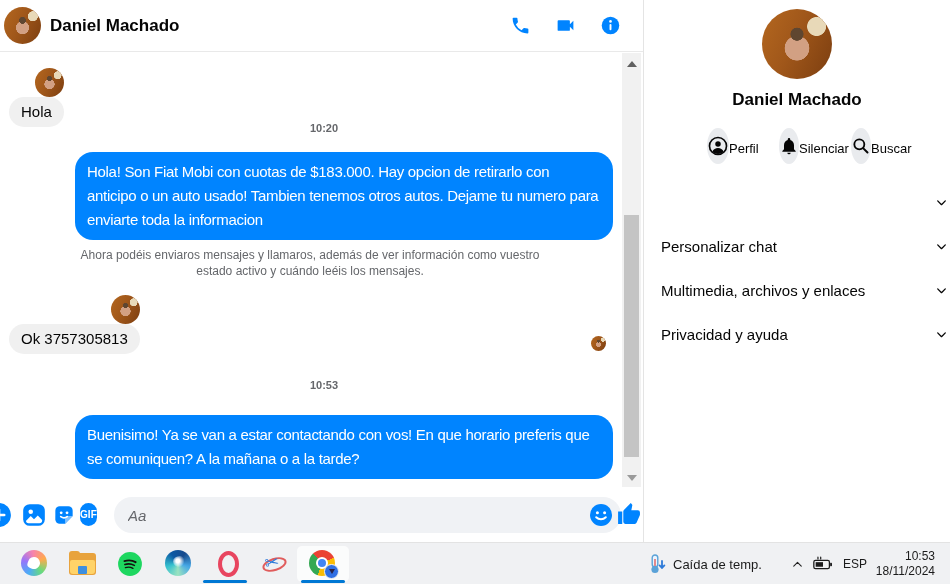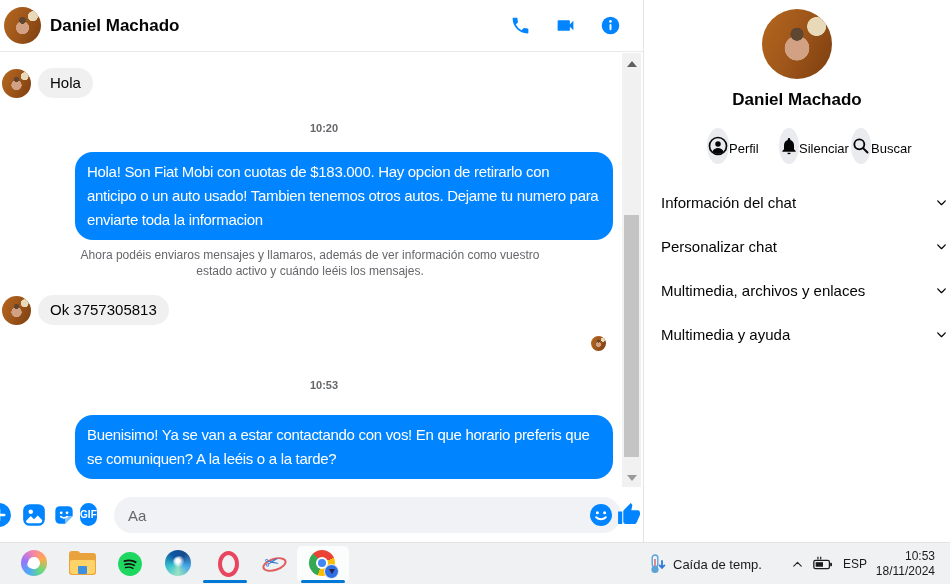--- a/index.html
+++ b/index.html
@@ -17,39 +17,39 @@
       radial-gradient(circle at 50% 56%, #d2a083 23%, rgba(0,0,0,0) 24%),
       radial-gradient(circle at 78% 25%, #e8d9b8 12%, rgba(0,0,0,0) 13%),
       linear-gradient(115deg, #b4671f 0%, #a0571a 45%, #7c3e10 100%);
     width:100%; height:100%;
   }
   #hdr-title { position:absolute; left:50px; top:16px; font-size:17px; font-weight:700; color:#050505; }
   .hdr-icons { position:absolute; right:22px; top:15px; display:flex; gap:24px; align-items:center; }
   .hdr-icon { width:21px; height:21px; cursor:pointer; }
 
   
-  .row-in { position:absolute; display:flex; align-items:flex-end; }
+  .row-in { position:absolute; display:flex; align-items:flex-end;flex-direction:column; }
   .mini-avatar { width:29px; height:29px; border-radius:50%; overflow:hidden; flex:0 0 29px; }
   .bubble-in { margin-left:7px; background:#f0f0f0; color:#050505; font-size:15px; padding:6px 12px 7px; border-radius:18px; white-space:nowrap; }
   .bubble-out { position:absolute; left:75px; width:538px; background:#0084ff; color:#ffffff; font-size:15px; line-height:24px; letter-spacing:-0.3px; padding:8px 12px; border-radius:18px; }
   .ts { position:absolute; left:0; width:620px; text-align:center; font-size:11px; font-weight:600; color:#65676b;padding-left:28px; }
   #system-note { position:absolute; left:80px; top:247px; width:460px; text-align:center; font-size:12px; line-height:16px; color:#65676b; }
   #read-receipt { position:absolute; left:591px; top:336px; width:15px; height:15px; border-radius:50%; overflow:hidden; }
 
   
   #chat-scrollbar { position:absolute; left:622px; top:53px; width:19px; height:434px; background:#f1f1f1; }
   .sb-arrow-up { position:absolute; left:5px; top:8px; width:0; height:0; border-left:5px solid transparent; border-right:5px solid transparent; border-bottom:6px solid #606060; }
   .sb-arrow-down { position:absolute; left:5px; bottom:6px; width:0; height:0; border-left:5px solid transparent; border-right:5px solid transparent; border-top:6px solid #9a9a9a; }
   #sb-thumb { position:absolute; left:2px; top:162px; width:15px; height:242px; background:#c4c4c4; }
 
   
   #composer { position:absolute; left:0; top:496px; width:643px; height:38px; }
   .comp-icon { position:absolute; top:6px; width:26px; height:26px; cursor:pointer; }
   .gif-badge { position:absolute; top:7px; left:80px; width:17px; height:23px; background:#0084ff; border-radius:11px; color:#fff; font-size:10px; font-weight:700; display:flex; align-items:center; justify-content:center; cursor:pointer; letter-spacing:0.2px; }
-  #msg-input { position:absolute; left:114px; top:1px; width:507px; height:36px; background:#f0f2f5; border:none; border-radius:18px; padding:0 40px 0 14px; font-size:15px; font-family:"Liberation Sans",sans-serif; color:#050505; outline:none; }
+  #msg-input { position:absolute; left:114px; top:1px; width:507px; height:36px; background:#f0f2f5; border:none; border-radius:18px; padding:0 40px 0 14px; font-size:15px; font-family:"Liberation Sans",sans-serif; color:#050505; outline:none;font-style:italic; }
   #msg-input::placeholder { color:#65676b; }
   #emoji-btn { position:absolute; left:589px; top:7px; width:24px; height:24px; cursor:pointer; }
   #like-btn { position:absolute; left:616px; top:6px; width:25px; height:25px; cursor:pointer; }
 
   #pane-divider { position:absolute; left:643px; top:0; width:1px; height:542px; background:#e4e4e4; }
 
   
   #sidebar { position:absolute; left:644px; top:0; width:306px; height:542px; background:#fff; }
   #sb-avatar { margin:9px auto 0; width:70px; height:70px; border-radius:50%; overflow:hidden; }
   #sb-name { margin-top:11px; text-align:center; font-size:17px; font-weight:600; color:#050505; }
@@ -145,21 +145,21 @@
         </div>
       <div class="bubble-in">Ok 3757305813</div>
     </div>
 
     <div id="read-receipt">
         <div class="photo"></div>
       </div>
 
     <div class="ts" style="top:379px;">10:53</div>
 
-    <div class="bubble-out" style="top:415px;">Buenisimo! Ya se van a estar contactando con vos! En que horario preferis que se comuniquen? A la leéis o a la tarde?</div>
+    <div class="bubble-out" style="top:415px;">Buenisimo! Ya se van a estar contactando con vos! En que horario preferis que se comuniquen? A la mañana o a la tarde?</div>
 
     <div id="chat-scrollbar">
       <div class="sb-arrow-up"></div>
       <div id="sb-thumb"></div>
       <div class="sb-arrow-down"></div>
     </div>
 
     <div id="composer">
       <svg class="comp-icon" style="left:-14px;" viewBox="0 0 24 24">
           <circle cx="12" cy="12" r="11" fill="#0084ff"></circle>
@@ -225,39 +225,38 @@
               <circle cx="10" cy="10" r="6" fill="none" stroke="#050505" stroke-width="2.2"></circle>
               <path d="M14.8 14.8l5 5" stroke="#050505" stroke-width="2.4" stroke-linecap="round"></path>
             </svg>
         </div>
         <div class="sb-action-label">Buscar</div>
       </div>
     </div>
 
     <div id="sb-sections">
       <div class="sb-section">
-        <span>Información del chat</span>
         <svg class="sb-chevron" viewBox="0 0 24 24">
             <path d="M5 9l7 7 7-7" stroke="#050505" stroke-width="2.4" fill="none" stroke-linecap="round" stroke-linejoin="round"></path>
           </svg>
       </div>
       <div class="sb-section">
         <span>Personalizar chat</span>
         <svg class="sb-chevron" viewBox="0 0 24 24">
             <path d="M5 9l7 7 7-7" stroke="#050505" stroke-width="2.4" fill="none" stroke-linecap="round" stroke-linejoin="round"></path>
           </svg>
       </div>
       <div class="sb-section">
         <span>Multimedia, archivos y enlaces</span>
         <svg class="sb-chevron" viewBox="0 0 24 24">
             <path d="M5 9l7 7 7-7" stroke="#050505" stroke-width="2.4" fill="none" stroke-linecap="round" stroke-linejoin="round"></path>
           </svg>
       </div>
       <div class="sb-section">
-        <span>Multimedia y ayuda</span>
+        <span>Privacidad y ayuda</span>
         <svg class="sb-chevron" viewBox="0 0 24 24">
             <path d="M5 9l7 7 7-7" stroke="#050505" stroke-width="2.4" fill="none" stroke-linecap="round" stroke-linejoin="round"></path>
           </svg>
       </div>
     </div>
   </div>
 
   <div id="taskbar">
     <div id="tb-active-bg"></div>
 

